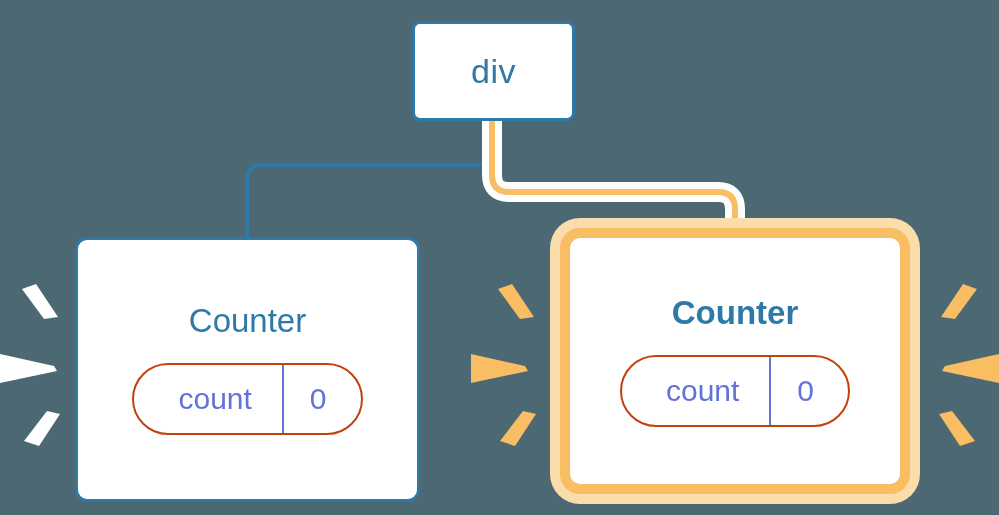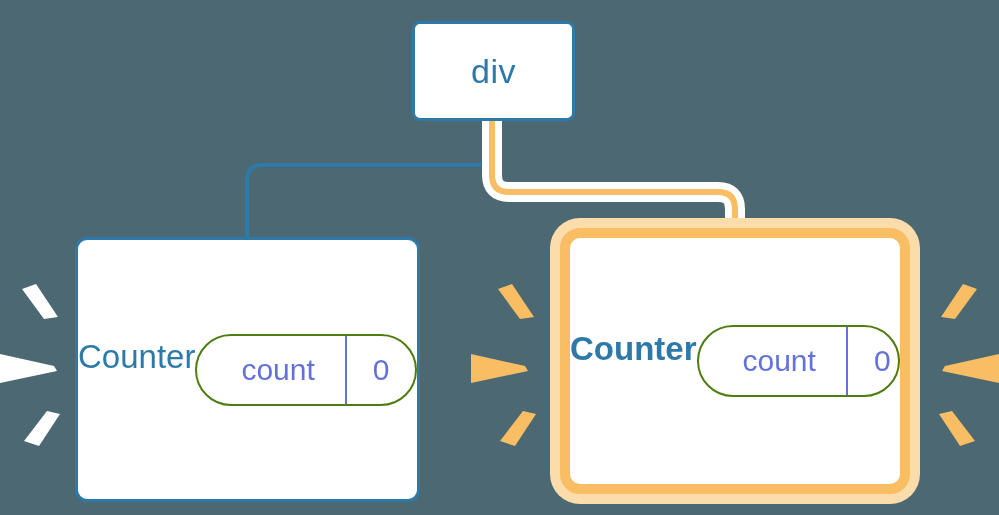--- a/index.html
+++ b/index.html
@@ -21,40 +21,40 @@
     border:3px solid #2d7aa8;border-radius:8px;
     display:flex;align-items:center;justify-content:center;
   }
   #node-div .node-title{
     color:#2d7aa8;font-size:34px;font-weight:400;letter-spacing:.5px;
   }
 
   
   .counter-card{
     position:absolute;background:#ffffff;box-sizing:border-box;
-    display:flex;align-items:center;justify-content:center;
+    display:flex;flex-direction:column;align-items:center;justify-content:center;
   }
   #node-counter-left{
     left:75px;top:237px;width:345px;height:265px;
     border:3px solid #2d7aa8;border-radius:12px;
   }
   #node-counter-right{
     left:560px;top:228px;width:350px;height:266px;
     border:10px solid #f9bd63;border-radius:20px;
     box-shadow:0 0 0 10px #fbdcab;
   }
   .counter-title{
     color:#2d7aa8;font-size:33px;line-height:1;margin-bottom:26px;
   }
   #node-counter-left .counter-title{font-weight:400;}
   #node-counter-right .counter-title{font-weight:700;}
 
   .state-pill{
     display:flex;align-items:stretch;
-    border:2px solid #4d7c0f;border-radius:999px;
+    border:2px solid #c2410c;border-radius:999px;
     height:72px;box-sizing:border-box;overflow:hidden;
   }
   .pill-key,.pill-val{
     display:flex;align-items:center;justify-content:center;
     color:#6272d9;font-size:30px;box-sizing:border-box;
   }
   .pill-key{padding:0 30px 0 44px;}
   .pill-val{padding:0 34px 0 26px;border-left:2px solid #6272d9;}
 </style>
 </head>

